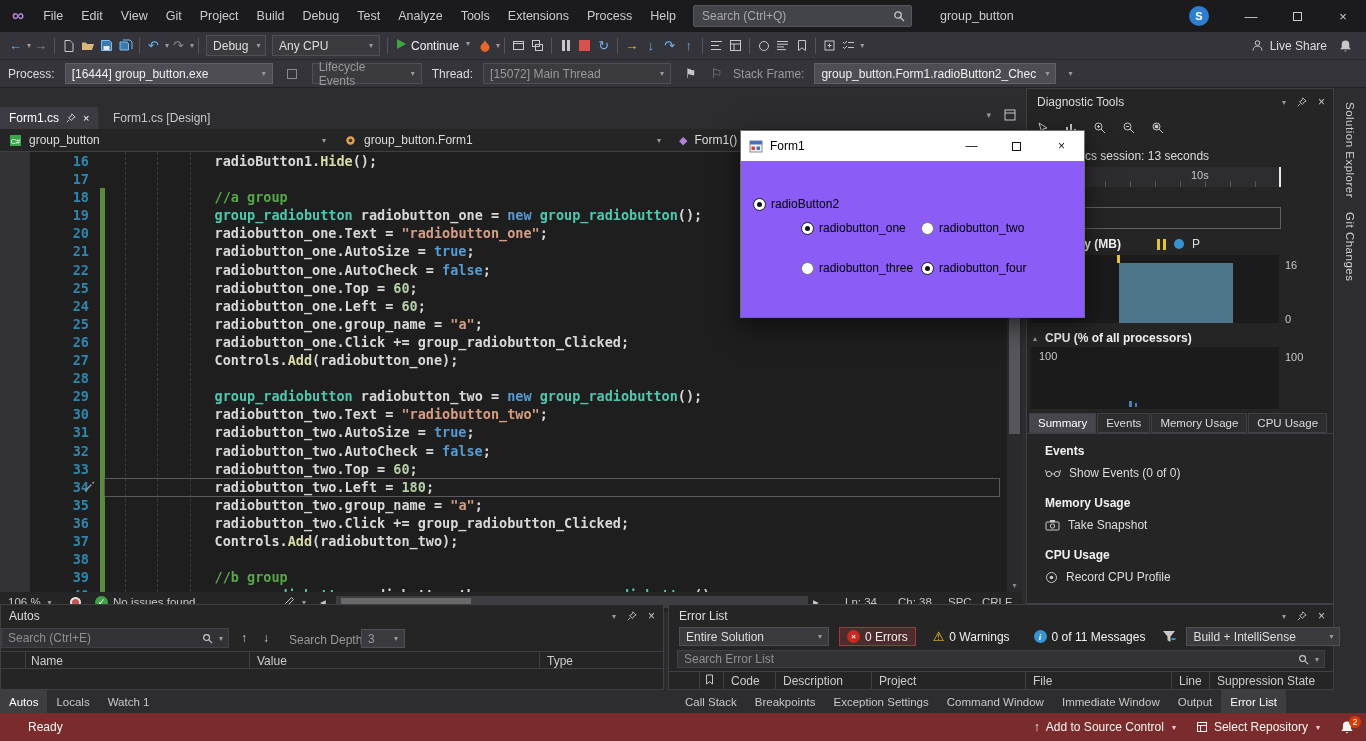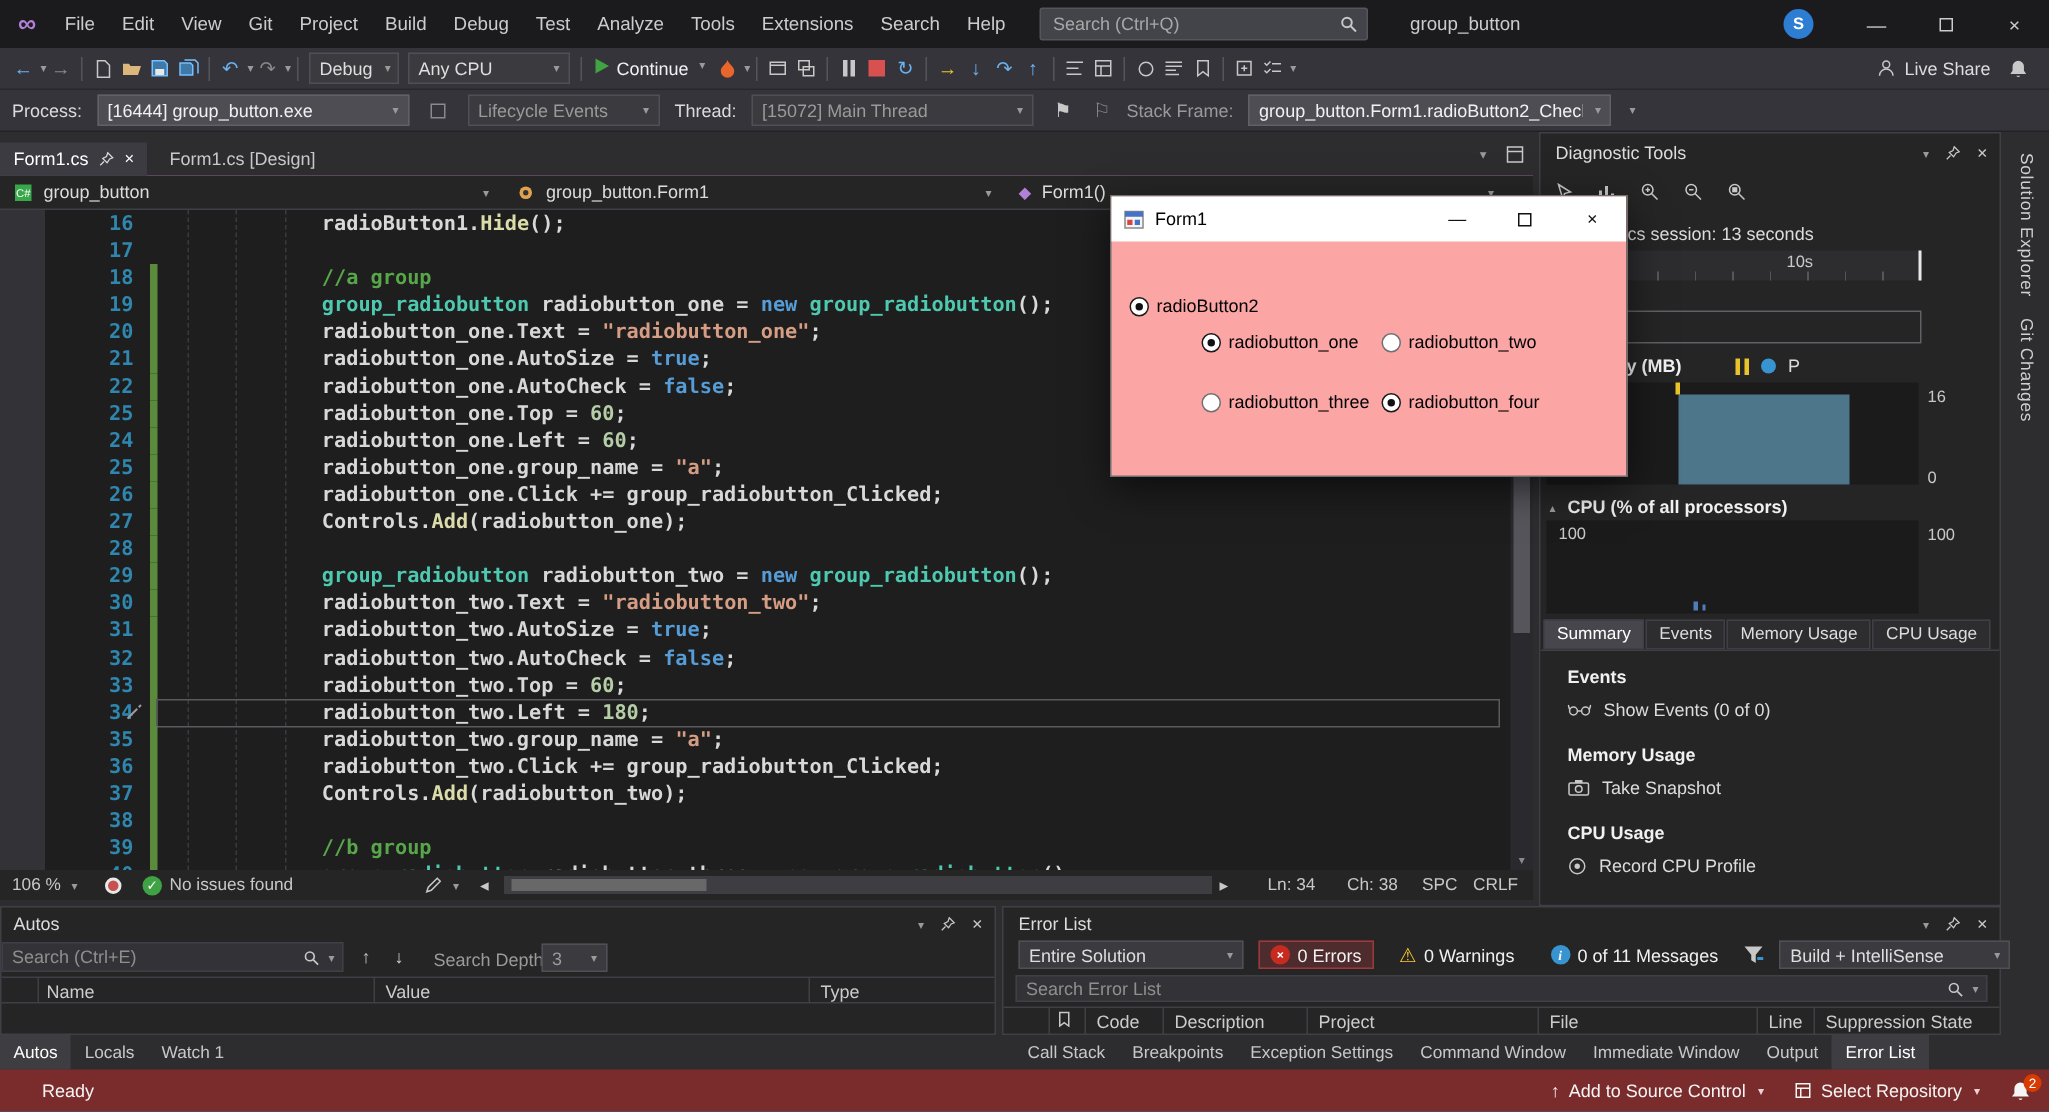--- a/index.html
+++ b/index.html
@@ -36,21 +36,21 @@
 .stopsq{width:11px;height:11px;background:#D85050}
 .pausebars{display:flex;gap:2px}.pausebars i{width:3px;height:11px;background:#C8C8C8;display:block}
 #toolbar-right{margin-left:auto;display:flex;align-items:center;gap:12px;padding-right:14px;color:#DCDCDC}
 
 
 #processbar{position:absolute;left:0;top:60px;width:1366px;height:28px;background:#34343A;display:flex;align-items:center;padding-left:8px;gap:7px;border-bottom:1px solid #222226}
 .pb-label{color:#DCDCDC;flex:none}.dimtext{color:#9A9A9A}
 .combo.lit{background:#4D4D53;border-color:#606067;color:#F1F1F1}
 
 
-#editor-pane{position:absolute;left:0;top:88px;width:1022px;height:512px;background:#f0abfc}
+#editor-pane{position:absolute;left:0;top:100px;width:1022px;height:512px;background:#14532d}
 #tabrow{position:absolute;left:0;top:0;width:100%;height:29px;background:#2D2D30}
 .doc-tab{position:absolute;top:7px;height:22px;display:flex;align-items:center;gap:7px;padding:0 9px;font-size:12px;color:#C8C8C8}
 #tab-active{left:0;background:#3B3B41;color:#FFFFFF}
 #tab-design{left:104px}
 #tabrow-icons{position:absolute;right:6px;top:9px;display:flex;gap:13px;color:#C8C8C8;align-items:center}
 #navbar{position:absolute;left:0;top:29px;width:100%;height:23px;background:#252526;border-bottom:1px solid #3F3F46;display:flex}
 .nav-combo{width:335px;display:flex;align-items:center;gap:7px;padding:0 9px;font-size:12px;color:#DCDCDC}
 .nav-combo .chev{margin-left:auto}
 #code-area{position:absolute;left:0;top:52px;width:100%;height:440px;background:#1E1E1E;overflow:hidden}
 #bp-margin{position:absolute;left:0;top:0;width:30px;height:100%;background:#333337}
@@ -119,21 +119,21 @@
 .btab.active{background:#3E3E42;color:#FFFFFF}
 
 
 #statusbar{position:absolute;left:0;top:713px;width:1366px;height:28px;background:#7A2C2C;display:flex;align-items:center;color:#F5F5F5;font-size:12px}
 #sb-ready{margin-left:28px}
 #sb-right{margin-left:auto;display:flex;align-items:center;gap:20px;padding-right:12px}
 .sb-item{display:flex;align-items:center;gap:6px}
 .badge{position:absolute;right:-7px;top:-4px;width:12px;height:12px;border-radius:50%;background:#D83B01;color:#fff;font-size:9px;display:flex;align-items:center;justify-content:center}
 
 
-#form-window{position:absolute;left:740px;top:130px;width:345px;height:188px;background:#fca5a5;border:1px solid #6E6E6E;box-shadow:0 8px 24px rgba(0,0,0,.55);z-index:60}
+#form-window{position:absolute;left:740px;top:130px;width:345px;height:188px;background:#8b5cf6;border:1px solid #6E6E6E;box-shadow:0 8px 24px rgba(0,0,0,.55);z-index:60}
 #fw-titlebar{height:30px;background:#FFFFFF;display:flex;align-items:center}
 #fw-title{color:#000;font-size:12px;margin-left:7px}
 #fw-controls{margin-left:auto;display:flex}
 .fw-btn{width:45px;height:30px;display:flex;align-items:center;justify-content:center;color:#111;font-size:12px}
 .fw-btn .sq{width:9px;height:9px;border:1px solid #111}
 .radio-item{position:absolute;display:flex;align-items:center;gap:5px;color:#000;font-size:12px}
 .rb{width:13px;height:13px;border-radius:50%;background:#FFF;border:1px solid #707070;position:relative;flex:none}
 .radio-item.checked .rb{border-color:#1A1A1A}
 .radio-item.checked .rb::after{content:"";position:absolute;left:3px;top:3px;width:5px;height:5px;border-radius:50%;background:#111}
 .radio-pos-0{left:12px;top:66px}.radio-pos-1{left:60px;top:90px}.radio-pos-2{left:180px;top:90px}
@@ -151,21 +151,21 @@
       <span class="menu">Edit</span>
       <span class="menu">View</span>
       <span class="menu">Git</span>
       <span class="menu">Project</span>
       <span class="menu">Build</span>
       <span class="menu">Debug</span>
       <span class="menu">Test</span>
       <span class="menu">Analyze</span>
       <span class="menu">Tools</span>
       <span class="menu">Extensions</span>
-      <span class="menu">Search</span>
+      <span class="menu">Process</span>
       <span class="menu">Help</span>
     </nav>
     <div id="qsearch">
       <input readonly="" placeholder="Search (Ctrl+Q)" style="">
       <span class="mag">
         <svg width="12" height="12" viewBox="0 0 12 12">
             <circle cx="5" cy="5" r="3.2" fill="none" stroke="#C8C8C8" stroke-width="1.3"></circle>
             <path d="M7.5 7.5L11 11" stroke="#C8C8C8" stroke-width="1.3"></path>
           </svg>
       </span>
@@ -325,21 +325,21 @@
     <span class="pb-label">Process:</span>
     <div class="combo lit" style="width:208px">
         <span>[16444] group_button.exe</span>
         <span class="chev">▾</span>
       </div>
     <span class="tb">
         <svg width="12" height="12" viewBox="0 0 12 12">
           <rect x="1.5" y="1.5" width="9" height="9" fill="none" stroke="#8A8A8A"></rect>
         </svg>
       </span>
-    <div class="combo" style="width:128px">
+    <div class="combo" style="width:110px">
         <span class="dimtext">Lifecycle Events</span>
         <span class="chev">▾</span>
       </div>
     <span class="pb-label">Thread:</span>
     <div class="combo" style="width:188px">
         <span class="dimtext">[15072] Main Thread</span>
         <span class="chev">▾</span>
       </div>
     <span class="tb">⚑</span>
     <span class="tb dim">⚐</span>

